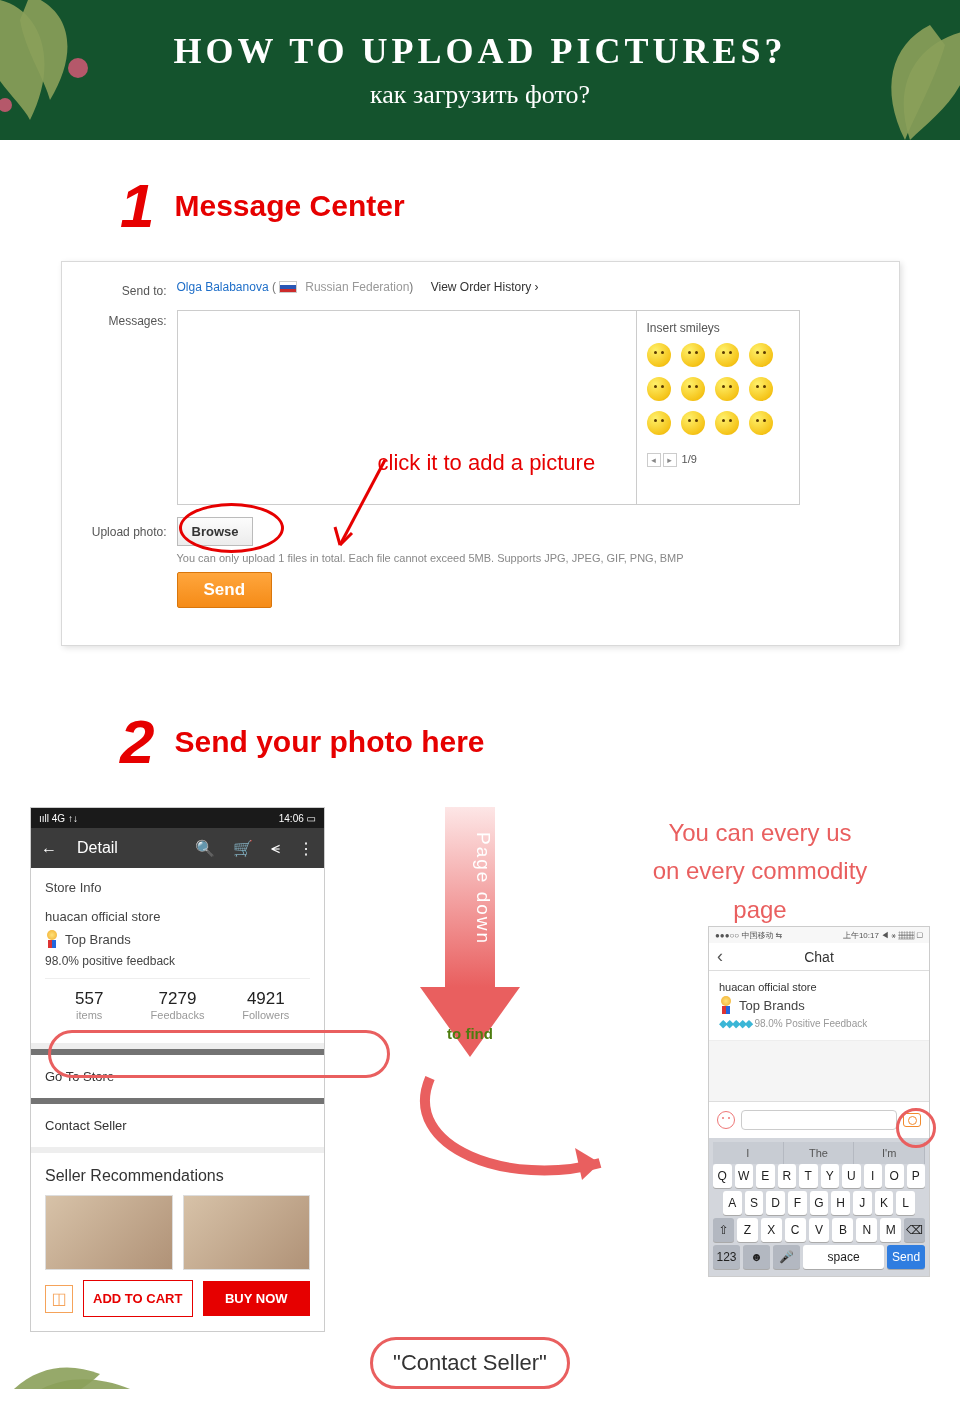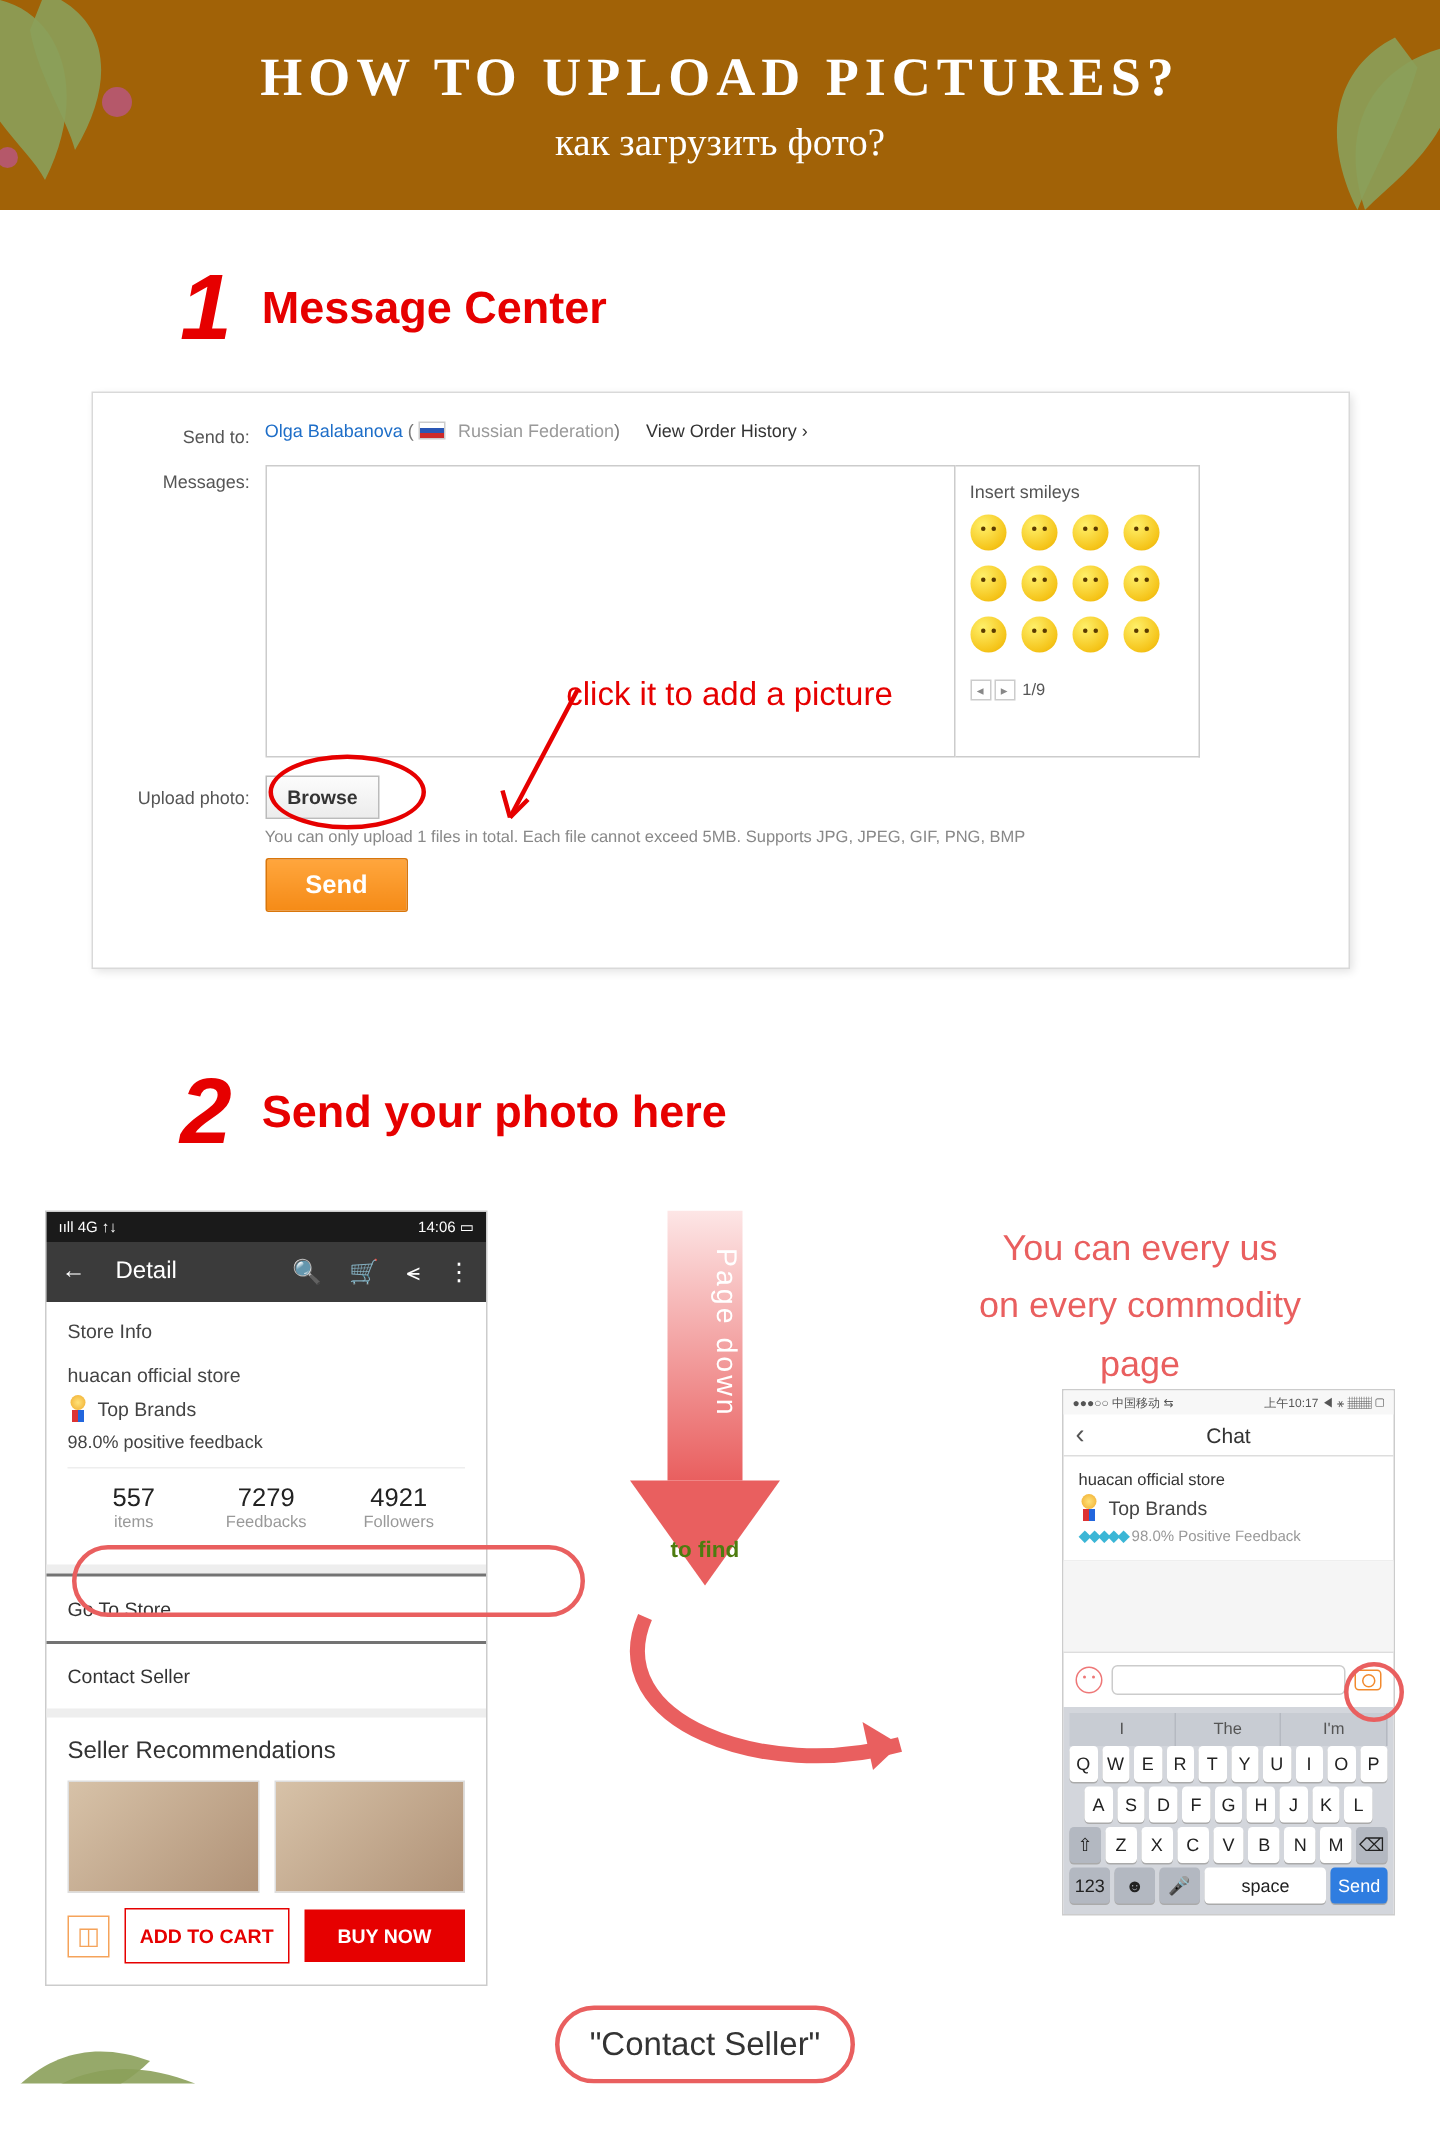--- a/index.html
+++ b/index.html
@@ -1,19 +1,19 @@
 <!DOCTYPE html>
 <html><head>
 <meta charset="utf-8">
 <style>
 *{box-sizing:border-box;margin:0;padding:0}
 body{font-family:Arial,Helvetica,sans-serif;width:960px;background:#fff;color:#333;position:relative}
 
 
-.banner{height:140px;background:#a16207;position:relative;overflow:hidden}
+.banner{height:140px;background:#14532d;position:relative;overflow:hidden}
 .banner .ttl{position:absolute;left:0;right:0;top:30px;text-align:center;color:#fff;font-size:36px;font-weight:700;letter-spacing:4px;font-family:Georgia,serif}
 .banner .sub{position:absolute;left:0;right:0;top:80px;text-align:center;color:#fff;font-size:26px;font-family:Georgia,serif}
 .leaf-l{position:absolute;left:-30px;top:-10px;width:160px;height:160px}
 .leaf-r{position:absolute;right:-10px;top:20px;width:150px;height:130px}
 .leaf{fill:#8ba05a;opacity:.9}
 .rose{fill:#b5586a}
 
 
 .sec{display:flex;align-items:center;gap:20px}
 .num{font-size:62px;font-weight:900;color:#e60000;font-style:italic;font-family:Arial Black,Arial,sans-serif}
@@ -57,21 +57,21 @@
 .storeinfo{padding:12px 14px;font-size:13px;color:#444;border-bottom:6px solid #eee}
 .topbrand{display:flex;align-items:center;gap:6px;margin:6px 0;font-size:13px;color:#444}
 .medal{width:14px;height:18px;position:relative}
 .medal::before{content:"";position:absolute;top:0;left:2px;width:10px;height:10px;border-radius:50%;background:radial-gradient(#ffe27a,#f0aa2a)}
 .medal::after{content:"";position:absolute;bottom:0;left:3px;width:8px;height:8px;background:linear-gradient(90deg,#d33 50%,#26d 50%)}
 .feed{font-size:12px;color:#444;margin-top:4px}
 .stats{display:flex;border-top:1px solid #eee;margin-top:10px}
 .stat{flex:1;text-align:center;padding:10px 0}
 .stat .n{font-size:17px;color:#222}
 .stat .l{font-size:11px;color:#999}
-.linkrow{padding:14px;font-size:13px;border-top:2px solid #737373}
+.linkrow{padding:14px;font-size:13px;border-top:6px solid #737373}
 .rec{padding:14px;border-top:6px solid #eee}
 .rec-imgs{display:flex;gap:10px;margin-top:10px}
 .rec-img{flex:1;height:75px;background:linear-gradient(135deg,#d7c2a8,#b09277);border:1px solid #ddd}
 .cart-row{display:flex;gap:10px;margin-top:10px;align-items:center}
 .cart-ico{width:28px;height:28px;border:1px solid #f5a35a;display:flex;align-items:center;justify-content:center;color:#f5a35a}
 .btn-cart{flex:1;text-align:center;padding:10px 0;border:1px solid #e60000;color:#e60000;font-size:13px;font-weight:700}
 .btn-buy{flex:1;text-align:center;padding:10px 0;background:#e60000;color:#fff;font-size:13px;font-weight:700}
 
 .ellipse-cs{position:absolute;left:48px;top:1030px;width:342px;height:48px;border:3px solid #e95f5f;border-radius:24px;pointer-events:none}
 

